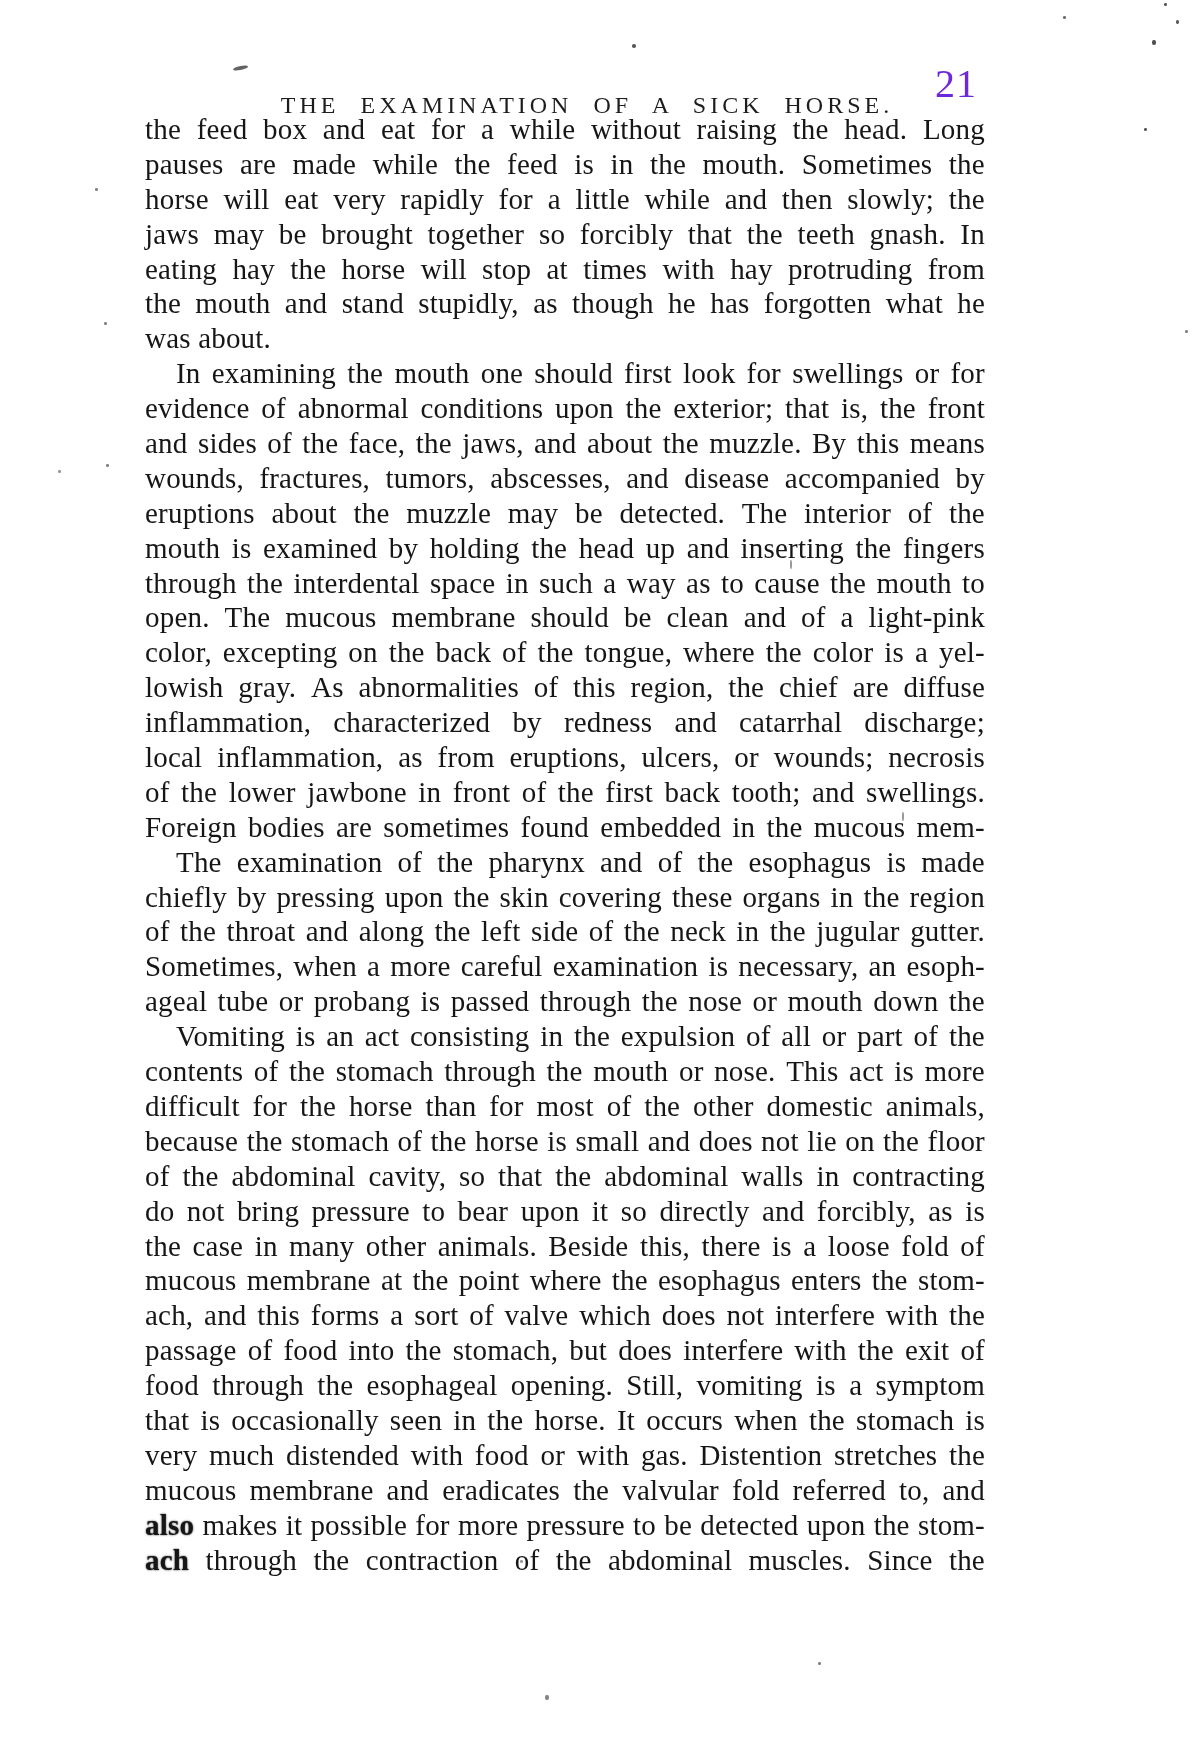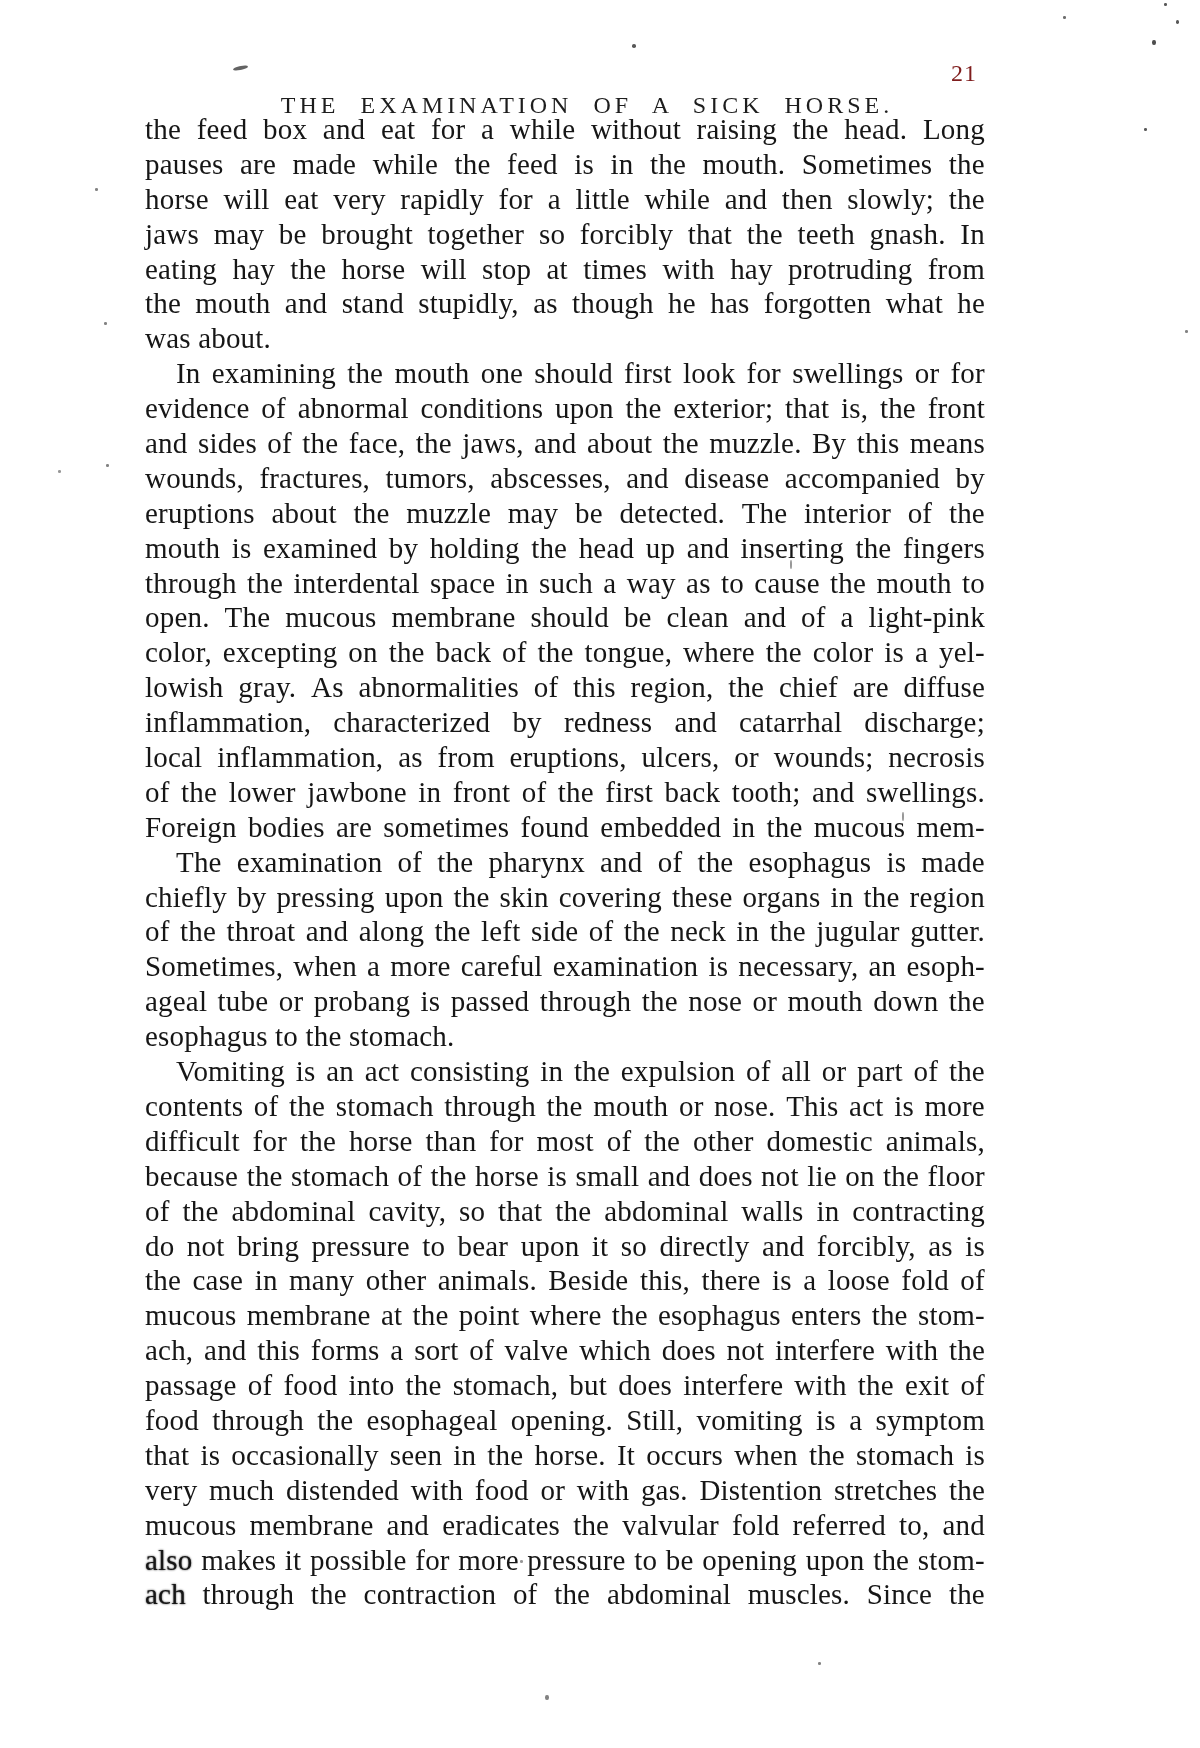--- a/index.html
+++ b/index.html
@@ -14,33 +14,33 @@
   .content{position:absolute;left:145px;top:0;width:840px;}
   .running-header{position:absolute;top:60px;left:0;width:840px;height:40px;}
   .running-header .title{
     display:block;text-align:center;
     position:relative;left:22px;top:6px;
     font-size:24px;letter-spacing:4px;word-spacing:11px;
     color:#1d1d1d;white-space:nowrap;margin-top:26px;
   }
   .running-header .pagenum{
     position:absolute;right:8px;top:0;
-    font-size:24px;letter-spacing:1px;color:#7f1d1d;
+    font-size:40px;letter-spacing:1px;color:#6d28d9;
   }
   .bodytext{position:absolute;top:112px;left:0;width:840px;}
   .line{
     height:34.9px;line-height:34.9px;
     font-size:29px;letter-spacing:0.2px;
     white-space:nowrap;
   }
   .line.justify{display:flex;justify-content:space-between;white-space:normal;}
   .line.justify span{display:inline-block;white-space:nowrap;}
   .line.indent{padding-left:31px;}
   .line.plain{white-space:nowrap;}
-  .smudge{font-weight:400;text-shadow:0 0 2px rgba(10,10,10,.85);}
+  .smudge{font-weight:700;text-shadow:0 0 2px rgba(10,10,10,.85);}
   .speck{position:absolute;background:#2f2f2f;border-radius:45%;}
 </style>
 </head>
 <body>
 
 <div class="page">
   <div class="content">
     <div class="running-header">
       <span class="pagenum">21</span>
       <span class="title">THE EXAMINATION OF A SICK HORSE.</span>
@@ -382,21 +382,20 @@
           <span>is</span>
           <span>passed</span>
           <span>through</span>
           <span>the</span>
           <span>nose</span>
           <span>or</span>
           <span>mouth</span>
           <span>down</span>
           <span>the</span>
         </div>
-        <div class="line plain">esophagus to the stomach.</div>
         <div class="line justify indent">
           <span>Vomiting</span>
           <span>is</span>
           <span>an</span>
           <span>act</span>
           <span>consisting</span>
           <span>in</span>
           <span>the</span>
           <span>expulsion</span>
           <span>of</span>
@@ -596,21 +595,21 @@
         <div class="line justify">
           <span class="smudge">also</span>
           <span>makes</span>
           <span>it</span>
           <span>possible</span>
           <span>for</span>
           <span>more</span>
           <span>pressure</span>
           <span>to</span>
           <span>be</span>
-          <span>opening</span>
+          <span>detected</span>
           <span>upon</span>
           <span>the</span>
           <span>stom-</span>
         </div>
         <div class="line justify">
           <span class="smudge">ach</span>
           <span>through</span>
           <span>the</span>
           <span>contraction</span>
           <span>of</span>

